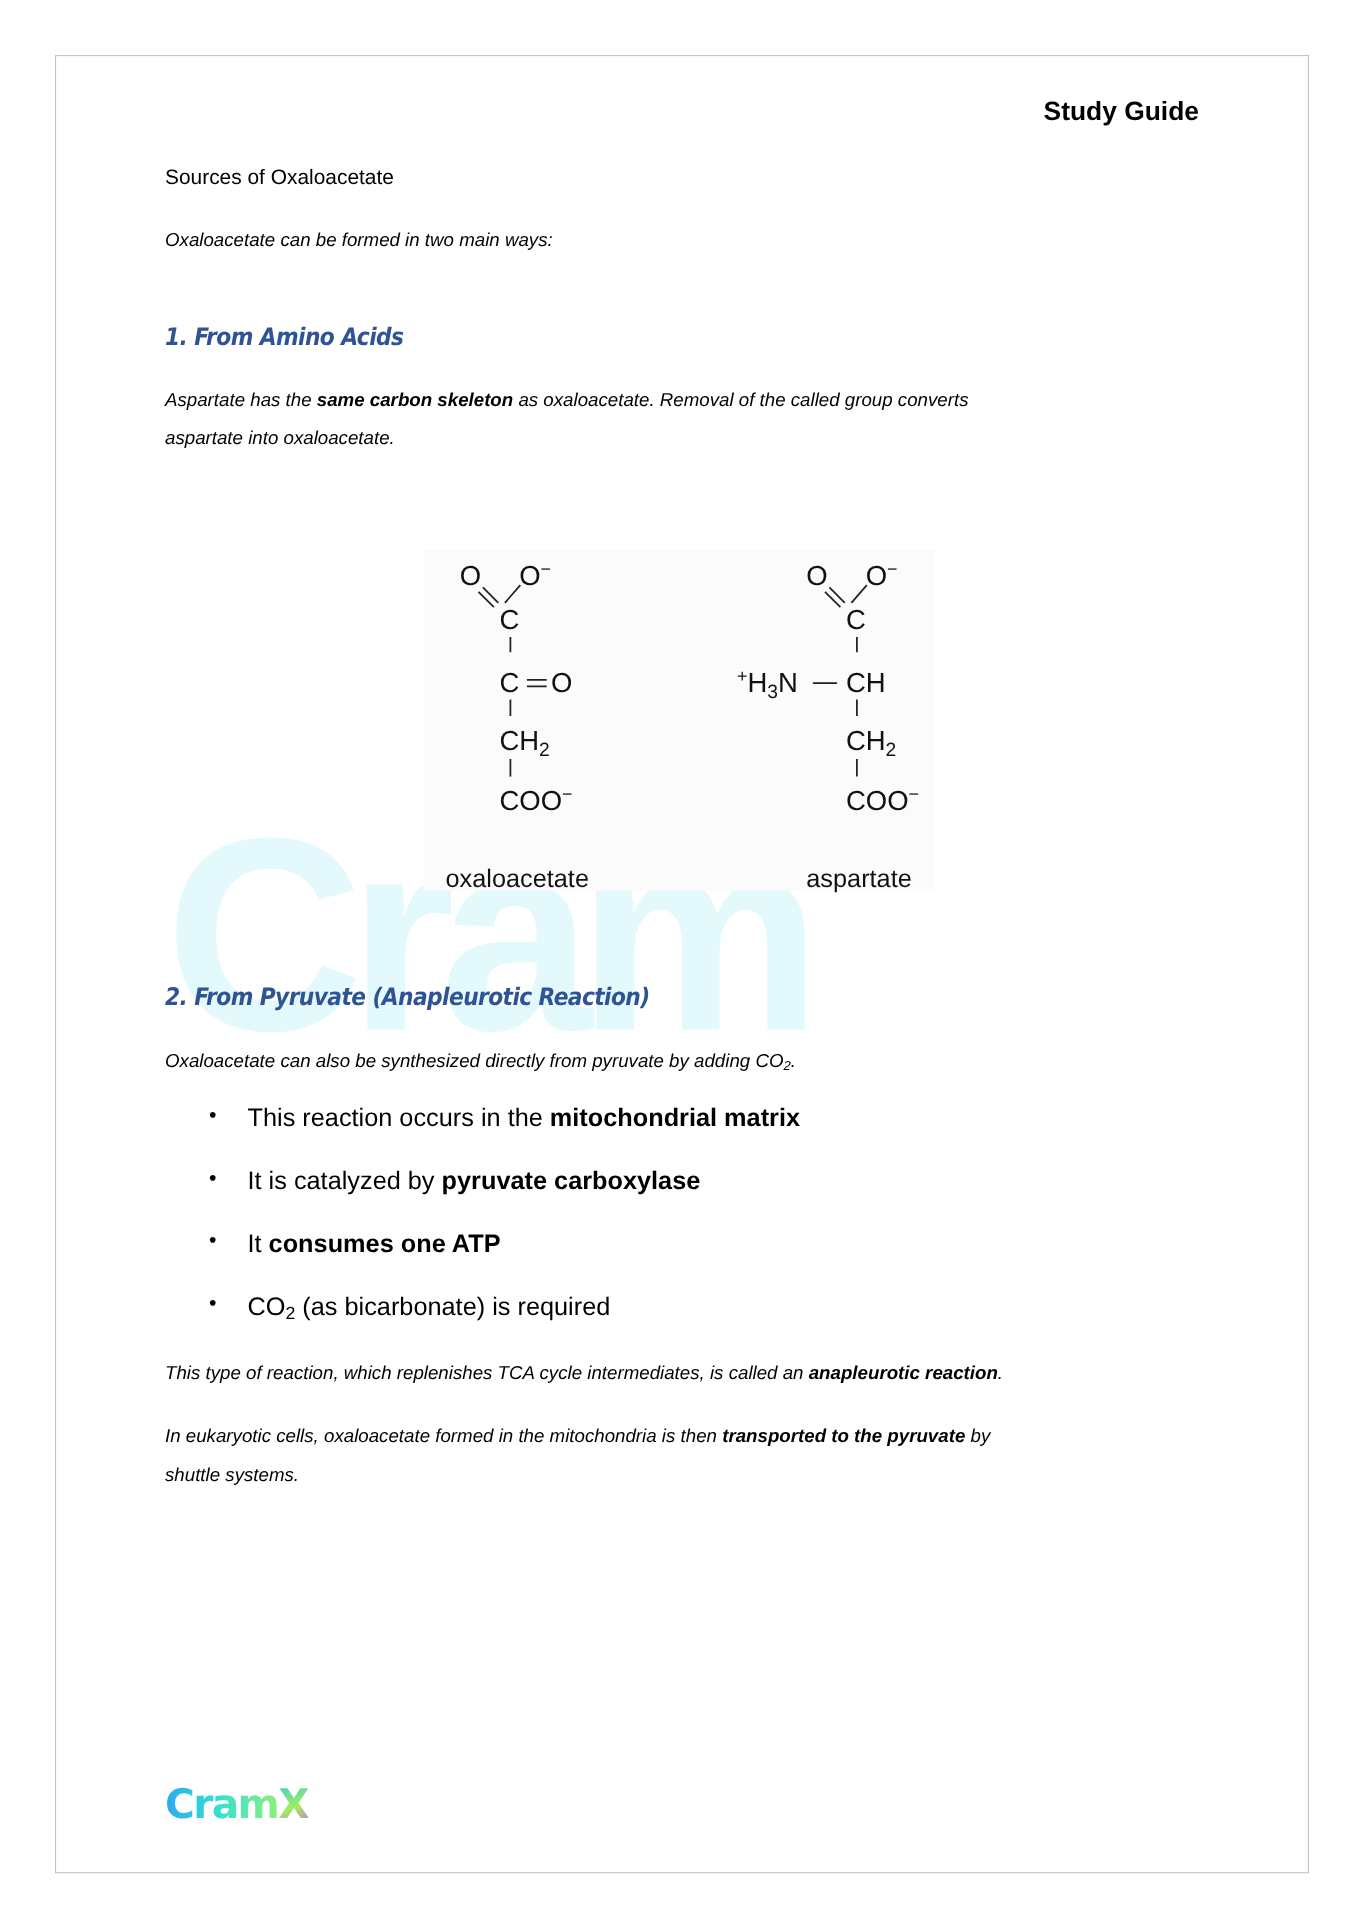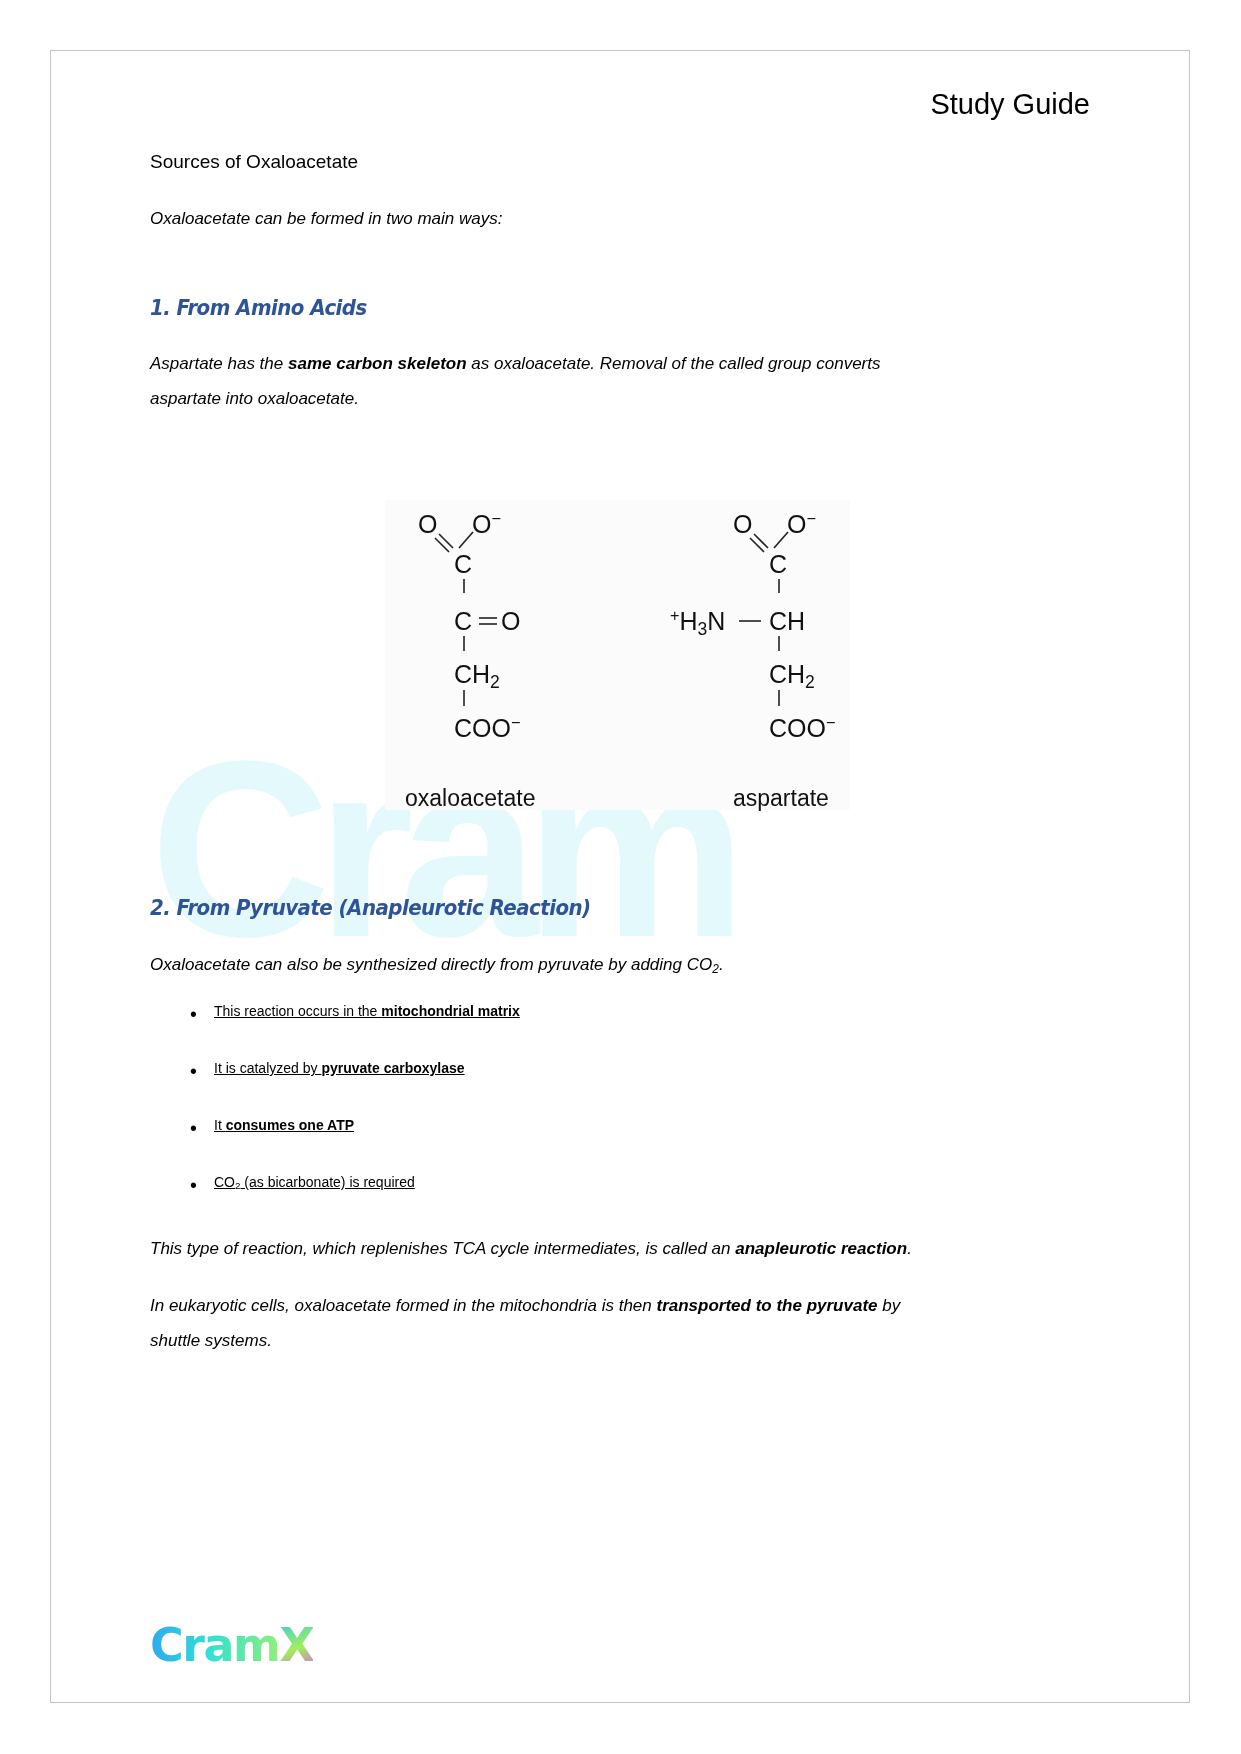--- a/index.html
+++ b/index.html
@@ -1,46 +1,46 @@
 <!DOCTYPE html>
 <html><head>
 <meta charset="utf-8">
 <style>
   html, body { margin:0; padding:0; background:#ffffff; }
   body { width:1241px; height:1754px; position:relative; overflow:hidden;
          font-family:"Liberation Sans", sans-serif; color:#000; }
   .page-border { position:absolute; left:50px; top:50px; width:1140px; height:1653px;
                  border:1px solid #c4c4c4; box-sizing:border-box; }
   .abs { position:absolute; white-space:nowrap; }
-  .doc-title { right:151px; top:88px; font-size:29px; font-weight:normal; }
+  .doc-title { right:151px; top:88px; font-size:24px; font-weight:bold; }
   .sec-title { left:150px; top:151px; font-size:19px; font-weight:normal; }
   .p { left:150px; font-size:17px; line-height:35px;font-style:italic; }
   .h { left:150px; font-size:22px; font-weight:bold; font-style:italic; color:#2F5496;
        font-family:"DejaVu Sans", sans-serif; letter-spacing:-0.6px; transform:scaleX(0.9); transform-origin:left; }
   b { font-weight:bold; }
   sub { font-size:0.7em; vertical-align:-0.25em; line-height:0; }
   .bullet { position:absolute; left:190px; font-size:19.5px; }
-  .bullet-text { position:absolute; left:214px; font-size:14px; white-space:nowrap;text-decoration:underline; }
+  .bullet-text { position:absolute; left:225px; font-size:23px; white-space:nowrap; }
 
   
   .watermark { position:absolute; left:150px; top:755px; width:945px; height:245px; pointer-events:none; }
   .wm-cram { position:absolute; left:0; top:-30px; font-size:250px; font-weight:bold; letter-spacing:-14px;
              font-family:"Liberation Sans", sans-serif; color:#dff8fb; opacity:0.85; line-height:1; }
   .wm-ai { position:absolute; left:790px; top:100px; font-size:140px; font-weight:bold; color:#f7e6f7;
            line-height:1; font-family:"Liberation Sans", sans-serif; }
 
   
   .diagram { position:absolute; left:385px; top:500px; width:465px; height:310px; background:#fbfbfb; }
   .chem { position:absolute; font-family:"Liberation Sans", sans-serif; font-size:25px; color:#111; white-space:nowrap; line-height:1; }
   .chem sup { font-size:0.65em; vertical-align:0.55em; line-height:0; }
   .chem sub { font-size:0.7em; vertical-align:-0.3em; }
   .chem-label { position:absolute; font-size:23px; color:#111; white-space:nowrap; }
 
   
-  .logo { position:absolute; left:150px; top:1622px; font-size:46px; font-weight:bold; letter-spacing:-1.5px;
+  .logo { position:absolute; left:150px; top:1622px; font-size:37px; font-weight:bold; letter-spacing:-1.5px;
           line-height:1; font-family:"DejaVu Sans", sans-serif; }
   .logo-cram { background:linear-gradient(90deg,#2ea9f0 0%,#2fe0d5 45%,#8ef07a 100%);
                -webkit-background-clip:text; background-clip:text; color:transparent; }
   .logo-x { background:linear-gradient(160deg,#33c6ee 0%,#9ff05a 55%,#d85ef0 100%);
             -webkit-background-clip:text; background-clip:text; color:transparent; }
 </style>
 </head>
 <body>
 
 <div class="page-border"></div>

